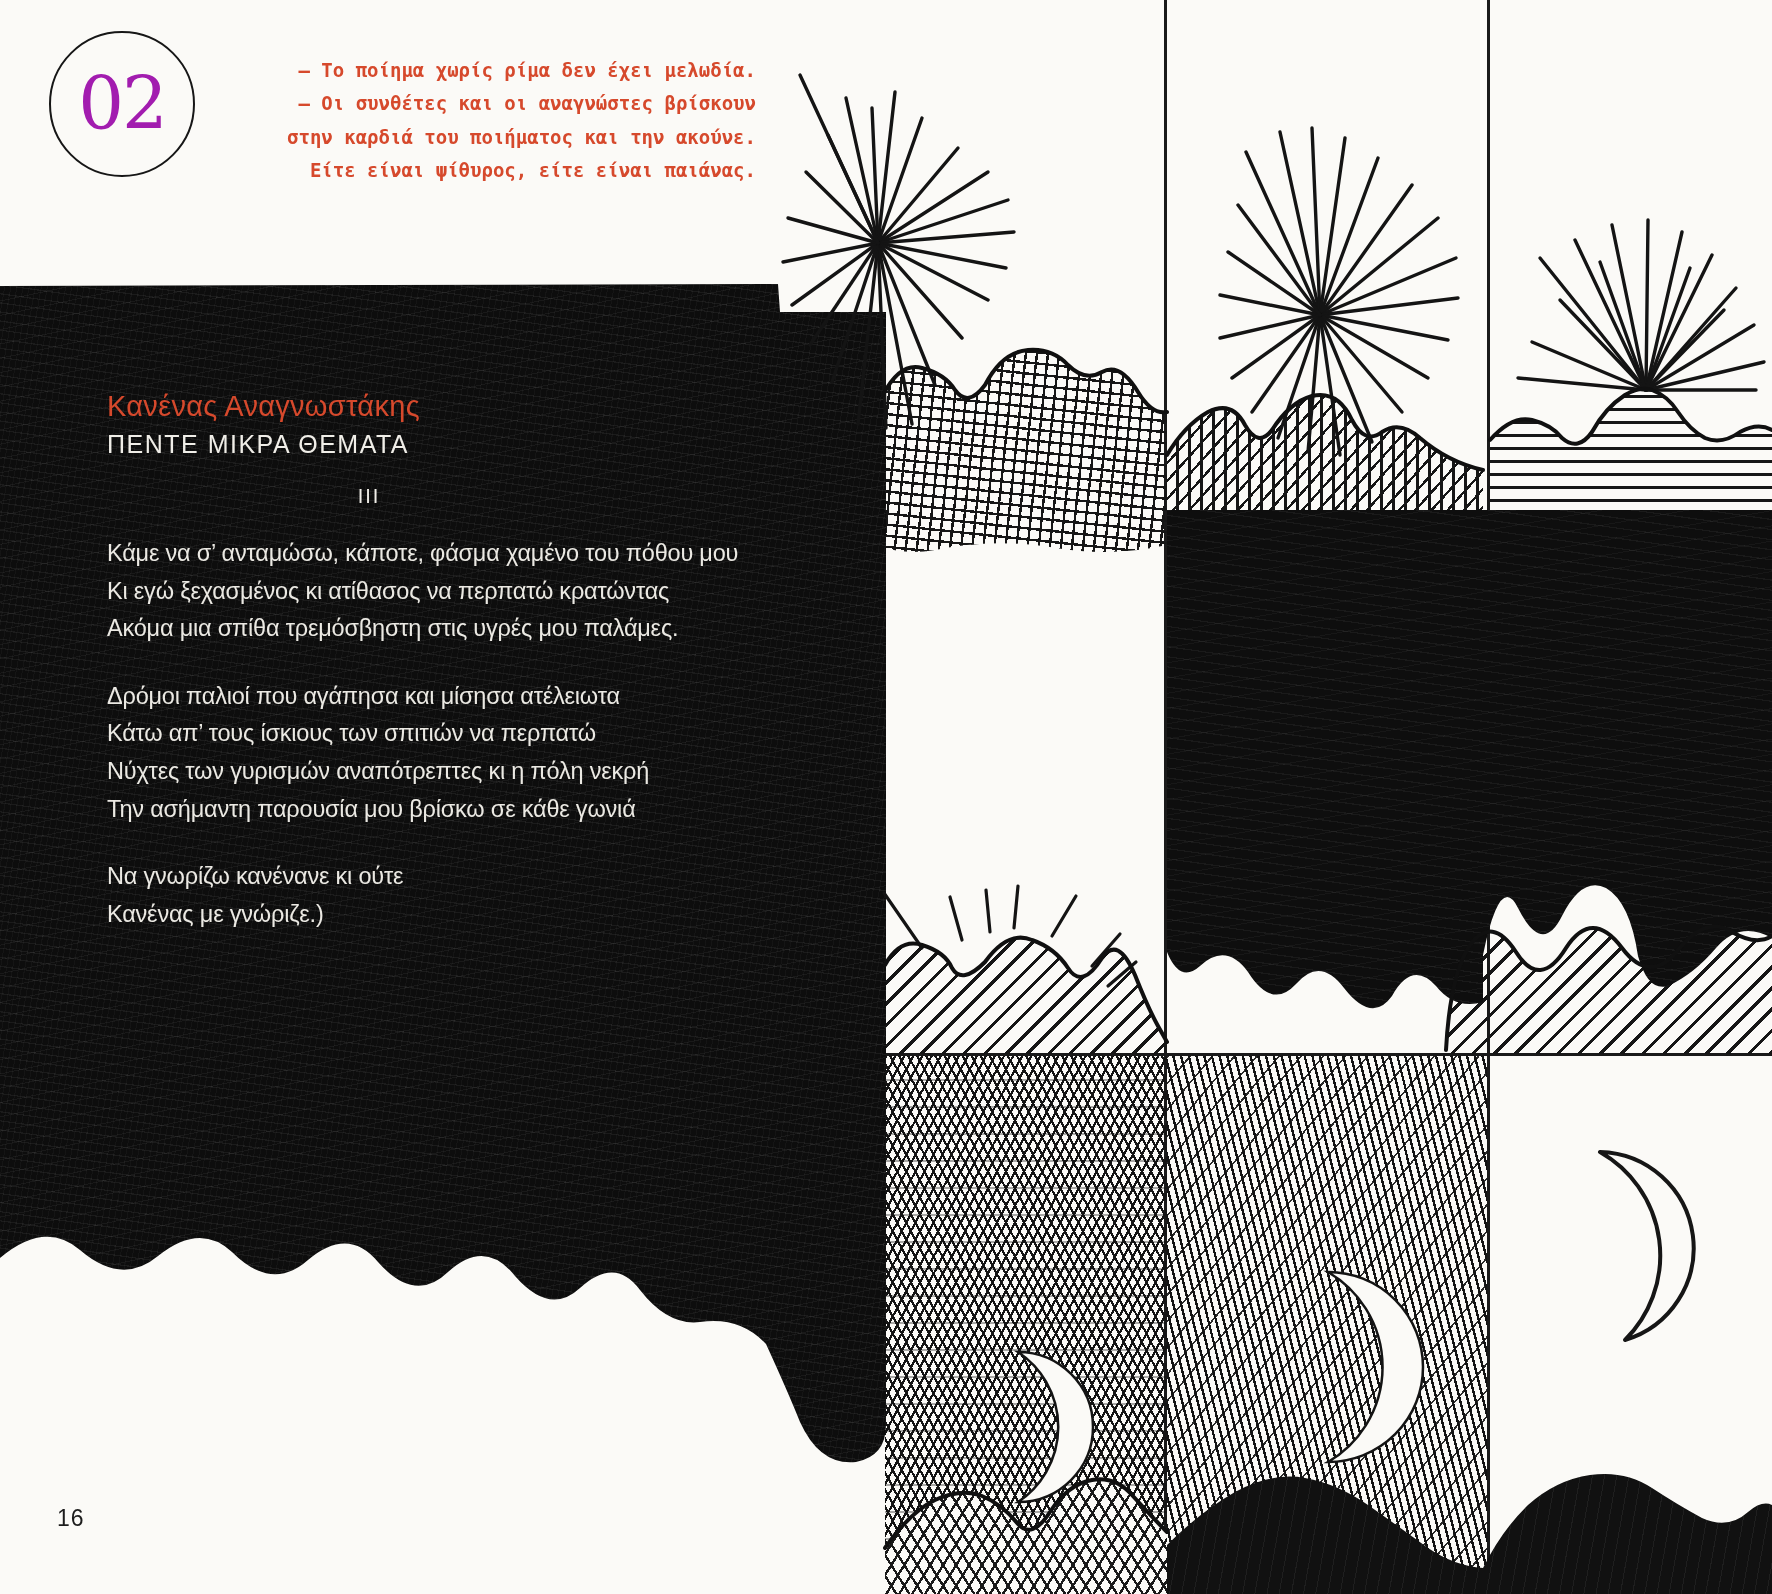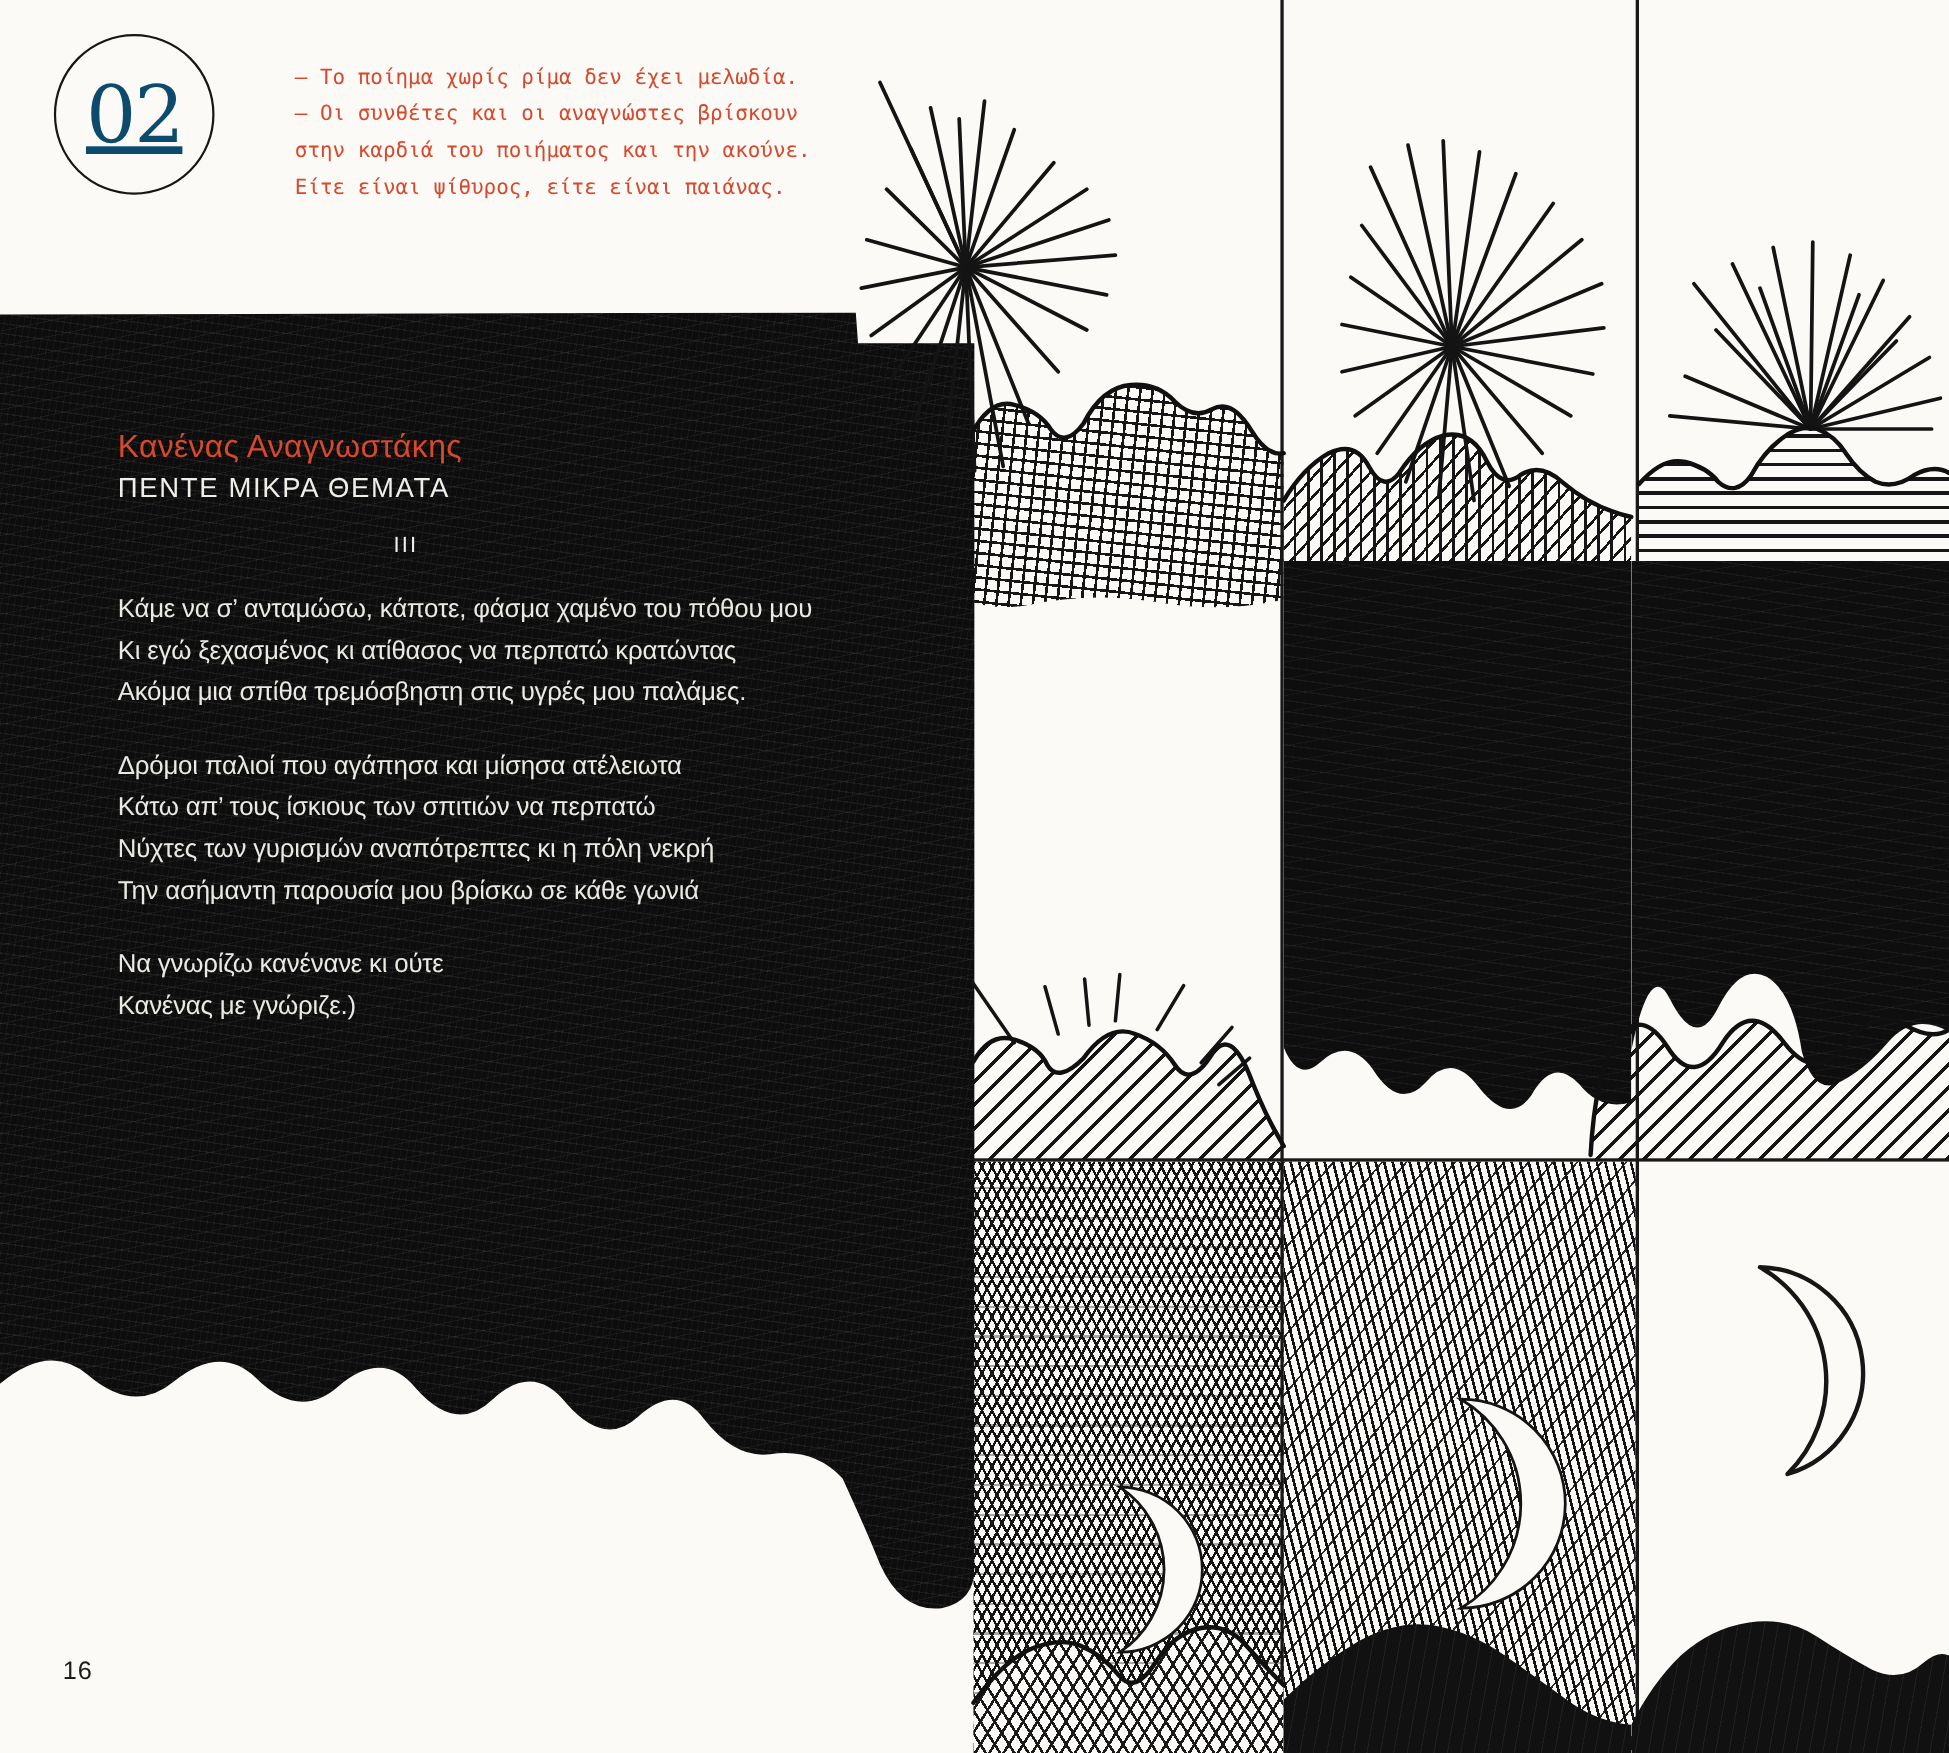--- a/index.html
+++ b/index.html
@@ -1,24 +1,24 @@
 <!DOCTYPE html>
 <html><head>
 <meta charset="utf-8">
 <style>
   html,body{margin:0;padding:0;background:#e8e8e8;}
   .page{position:relative;width:1772px;height:1594px;background:#fbfaf7;overflow:hidden;
         font-family:"Liberation Sans", sans-serif;color:#111;}
   
   .badge{position:absolute;left:49px;top:31px;width:142px;height:142px;border:2.5px solid #161616;
          border-radius:50%;display:flex;align-items:center;justify-content:center;background:#fbfaf7;}
-  .badge span{font-family:"DejaVu Serif", serif;font-size:72px;line-height:1;color:#0c4a6e;letter-spacing:-2px;text-decoration:underline;}
-  
-  .annotation{position:absolute;left:268px;top:54px;width:488px;text-align:left;
-              font-family:"DejaVu Sans Mono", monospace;font-weight:400;font-size:19px;
+  .badge span{font-family:"DejaVu Serif", serif;font-size:72px;line-height:1;color:#a21caf;letter-spacing:-2px;}
+  
+  .annotation{position:absolute;left:268px;top:54px;width:488px;text-align:right;
+              font-family:"DejaVu Sans Mono", monospace;font-weight:700;font-size:19px;
               line-height:33.4px;color:#d6492c;white-space:nowrap;}
   
   .vline{position:absolute;top:0;width:2.6px;height:1594px;background:#1a1a1a;}
   .v1{left:1164px;} .v2{left:1487px;}
   .hline{position:absolute;left:883px;top:1053px;width:889px;height:2.6px;background:#1a1a1a;}
   
   .clip{position:absolute;inset:0;}
   .xgrid1{background-image:repeating-linear-gradient(96deg,#161616 0 2.4px,transparent 2.4px 11px),
                            repeating-linear-gradient(6deg,#161616 0 2.4px,transparent 2.4px 11px);}
   .xgrid2{background-image:repeating-linear-gradient(90deg,#161616 0 2.6px,transparent 2.6px 12px),

